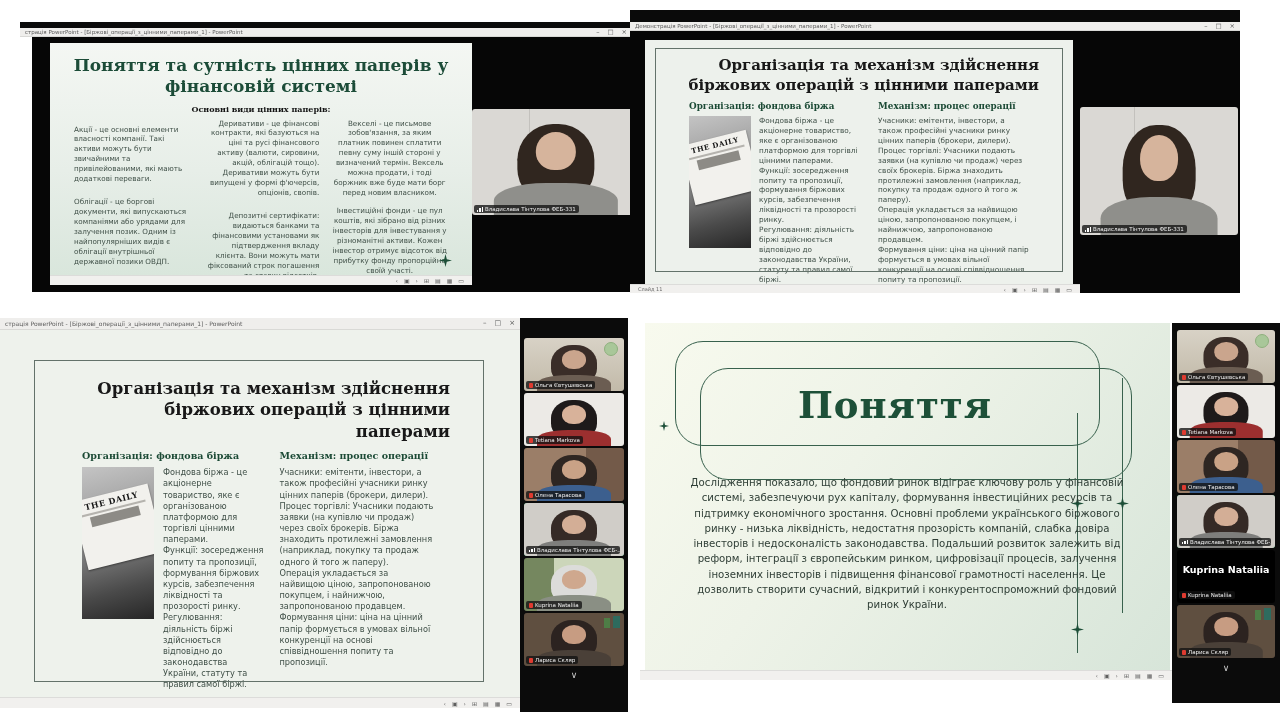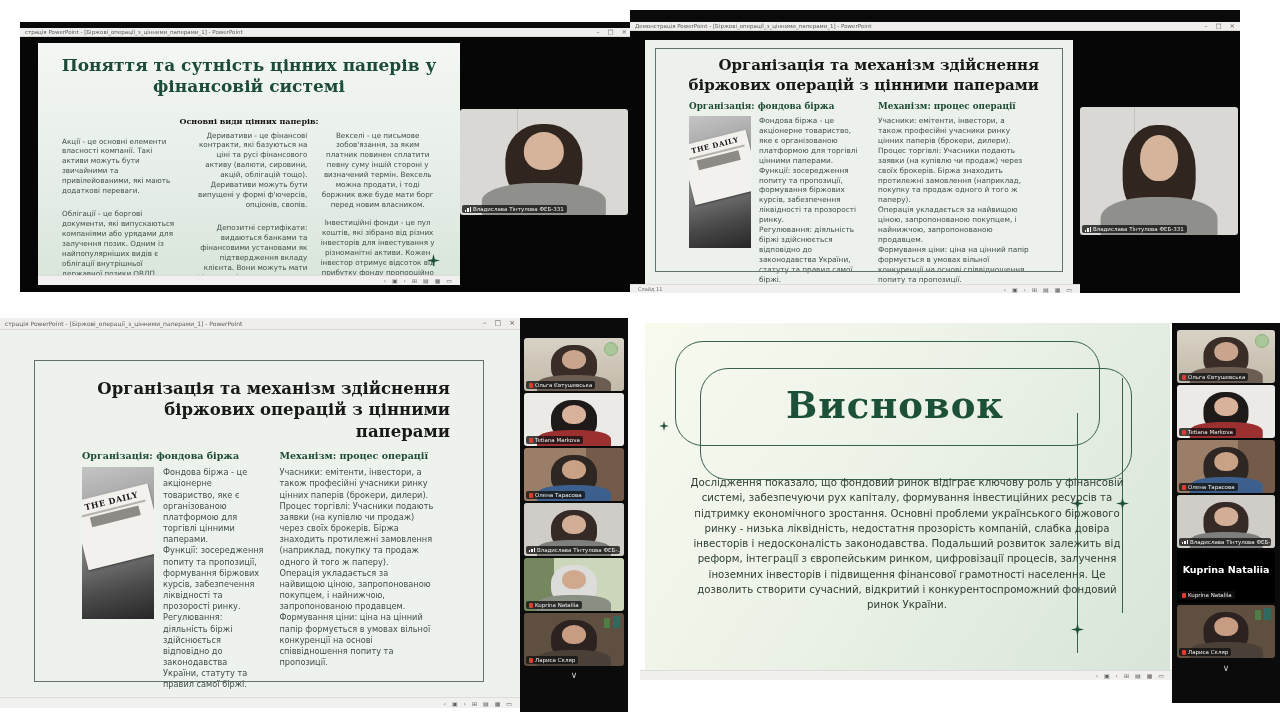--- a/index.html
+++ b/index.html
@@ -66,24 +66,24 @@
 
   <div class="strip" style="left:20px;top:22px;width:612px;height:6px"></div>
   <div class="titlebar" style="left:20px;top:28px;width:612px;height:9px">
     <span>страція PowerPoint - [Біржові_операції_з_цінними_паперами_1] - PowerPoint</span>
     <span class="winctl">
       <span>–</span>
       <span>□</span>
       <span>×</span>
     </span>
   </div>
-  <div class="body-black" style="left:20px;top:37px;width:612px;height:255px">
+  <div class="body-black" style="left:32px;top:37px;width:612px;height:255px">
     <div class="slide-tl" style="left:18px;top:6px;width:422px;height:232px">
       <div class="serifT tl-title" style="margin:12px 20px 0;font-size:17px">Поняття та сутність цінних паперів у фінансовій системі</div>
-      <div class="serifT" style="margin-top:18px;font-size:8px;text-align:center;color:#141414">Основні види цінних паперів:</div>
+      <div class="serifT" style="margin-top:6px;font-size:8px;text-align:center;color:#141414">Основні види цінних паперів:</div>
       <div style="display:flex;gap:12px;padding:5px 24px 0">
         <div style="flex:1">
           <div class="tl-body-text" style="font-size:7.2px;line-height:1.38;margin-top:6px">Акції - це основні елементи власності компанії. Такі активи можуть бути звичайними та привілейованими, які мають додаткові переваги.</div>
           <div class="tl-body-text" style="font-size:7.2px;line-height:1.38;margin-top:13px">Облігації - це боргові документи, які випускаються компаніями або урядами для залучення позик. Одним із найпопулярніших видів є облігації внутрішньої державної позики ОВДП.</div>
         </div>
         <div style="flex:1;text-align:right">
           <div class="tl-body-text" style="font-size:7.2px;line-height:1.38">Деривативи - це фінансові контракти, які базуються на ціні та русі фінансового активу (валюти, сировини, акцій, облігацій тощо). Деривативи можуть бути випущені у формі ф'ючерсів, опціонів, свопів.</div>
           <div class="tl-body-text" style="font-size:7.2px;line-height:1.38;margin-top:13px">Депозитні сертифікати: видаються банками та фінансовими установами як підтвердження вкладу клієнта. Вони можуть мати фіксований строк погашення та ставку відсотків.</div>
         </div>
         <div style="flex:1;text-align:center">
@@ -317,21 +317,21 @@
 
   <div class="slide-br" style="left:645px;top:323px;width:525px;height:347px">
     <div class="frame" style="left:30px;top:18px;width:425px;height:105px"></div>
     <div class="frame" style="left:55px;top:45px;width:432px;height:112px"></div>
     <div class="vline" style="left:432px;top:90px;height:240px"></div>
     <div class="vline" style="left:477px;top:55px;height:235px"></div>
     <div class="star" style="left:14px;top:98px;width:10px;height:10px"></div>
     <div class="star" style="left:426px;top:174px;width:13px;height:13px"></div>
     <div class="star" style="left:471px;top:174px;width:13px;height:13px"></div>
     <div class="star" style="left:426px;top:300px;width:13px;height:13px"></div>
-    <div class="serifT vys-title abs" style="left:80px;top:60px;width:340px;font-size:37px">Висновок</div>
+    <div class="serifT vys-title abs" style="left:80px;top:60px;width:340px;font-size:37px">Поняття</div>
     <div class="vys-body abs" style="left:42px;top:152px;width:440px;font-size:10.2px;line-height:1.5">Дослідження показало, що фондовий ринок відіграє ключову роль у фінансовій системі, забезпечуючи рух капіталу, формування інвестиційних ресурсів та підтримку економічного зростання. Основні проблеми українського біржового ринку - низька ліквідність, недостатня прозорість компаній, слабка довіра інвесторів і недосконалість законодавства. Подальший розвиток залежить від реформ, інтеграції з європейським ринком, цифровізації процесів, залучення іноземних інвесторів і підвищення фінансової грамотності населення. Це дозволить створити сучасний, відкритий і конкурентоспроможний фондовий ринок України.</div>
   </div>
   <div class="statusbar" style="left:640px;top:670px;width:532px;height:10px">
     <span class="grow"></span>
     <span class="sicon">‹</span>
     <span class="sicon">▣</span>
     <span class="sicon">›</span>
     <span class="sicon">⊞</span>
     <span class="sicon">▤</span>
     <span class="sicon">▦</span>

